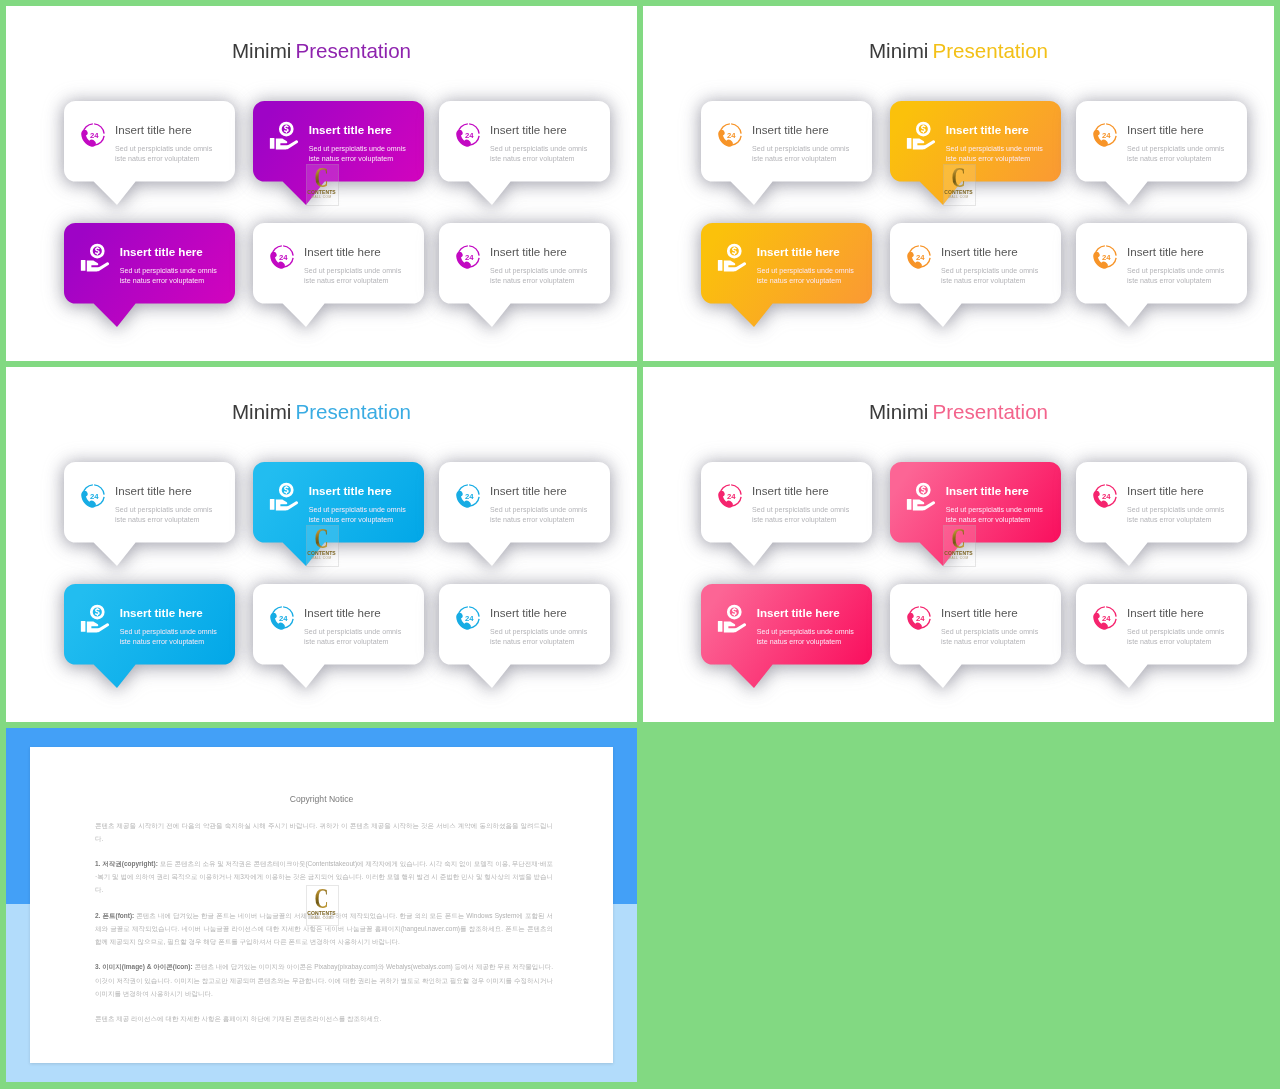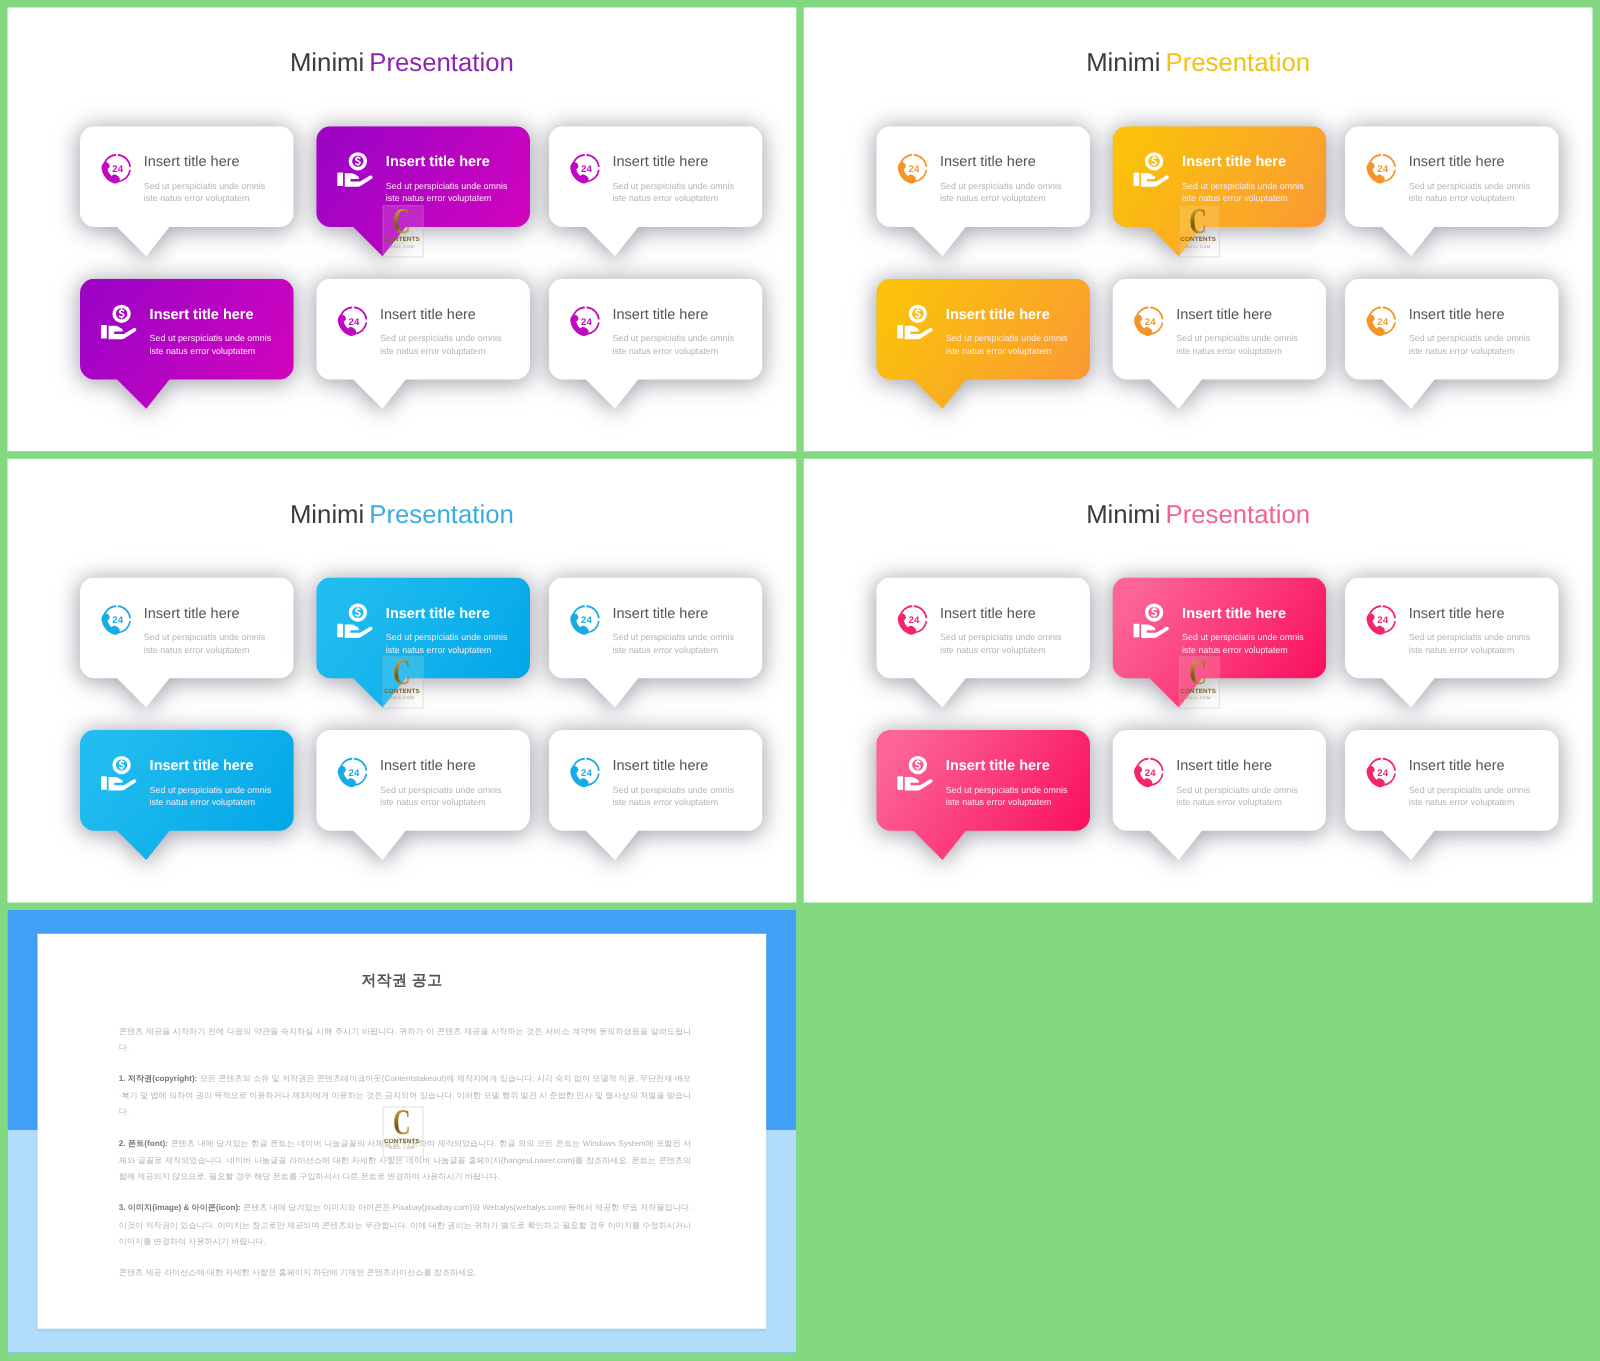--- a/index.html
+++ b/index.html
@@ -713,21 +713,21 @@
     <div class="w1">CONTENTS</div>
     <div class="w2">MALL  COM</div>
   </div>
       </div>
     </div>
   <div class="panel" id="p5">
     <div class="frame"></div>
     <div class="frame-lower"></div>
     <div class="sheet">
       <div class="doc">
-        <div class="doc-h1">저작권 공고</div>
+        <div class="doc-h2">Copyright Notice</div>
         <div class="doc-body">
             <p><span>콘텐츠 제공을 시작하기 전에 다음의 약관을 숙지하실 시해 주시기 바랍니다. 귀하가 이 콘텐츠 제공을 시작하는 것은 서비스 계약에 동의하셨음을 알려드립니다.</span></p>
             <p><b>1. 저작권(copyright):</b><span> 모든 콘텐츠의 소유 및 저작권은 콘텐츠테이크아웃(Contentstakeout)에 제작자에게 있습니다. 시각 숙지 없이 모델적 이용, 무단전재·배포·복기 및 법에 의하여 권리 목적으로 이용하거나 제3자에게 이용하는 것은 금지되어 있습니다. 이러한 모델 행위 발견 시 준법한 민사 및 형사상의 처벌을 받습니다.</span></p>
             <p><b>2. 폰트(font):</b><span> 콘텐츠 내에 담겨있는 한글 폰트는 네이버 나눔글꼴의 서체들을 사용하여 제작되었습니다. 한글 외의 모든 폰트는 Windows System에 포함된 서체와 글꼴로 제작되었습니다. 네이버 나눔글꼴 라이선스에 대한 자세한 사항은 네이버 나눔글꼴 홈페이지(hangeul.naver.com)를 참조하세요. 폰트는 콘텐츠의 함께 제공되지 않으므로, 필요할 경우 해당 폰트를 구입하셔서 다른 폰트로 변경하여 사용하시기 바랍니다.</span></p>
             <p><b>3. 이미지(image) &amp; 아이콘(icon):</b><span> 콘텐츠 내에 담겨있는 이미지와 아이콘은 Pixabay(pixabay.com)와 Webalys(webalys.com) 등에서 제공한 무료 저작물입니다. 이것이 저작권이 있습니다. 이미지는 참고로만 제공되며 콘텐츠와는 무관합니다. 이에 대한 권리는 귀하가 별도로 확인하고 필요할 경우 이미지를 수정하시거나 이미지를 변경하여 사용하시기 바랍니다.</span></p>
             <p><span>콘텐츠 제공 라이선스에 대한 자세한 사항은 홈페이지 하단에 기재된 콘텐츠라이선스를 참조하세요.</span></p>
           </div>
       </div>
       <div style="position:absolute;left:276px;top:137.5px;">
           <div class="wm">

